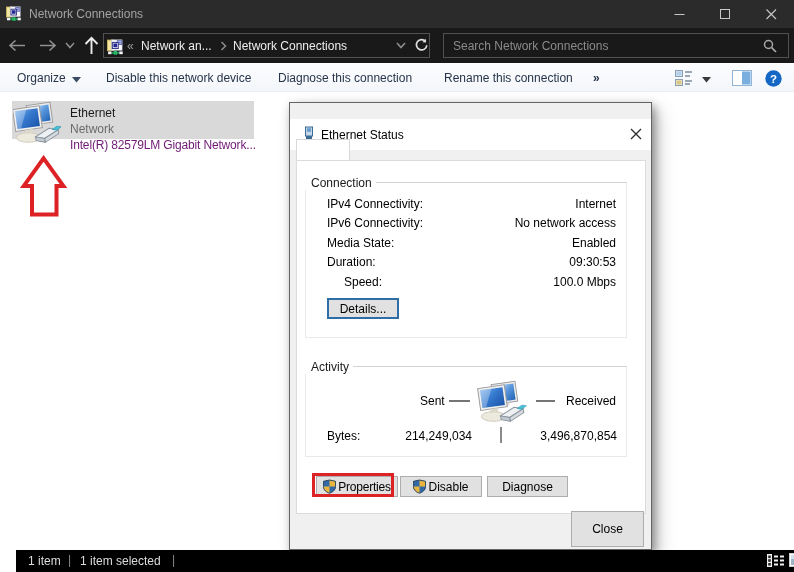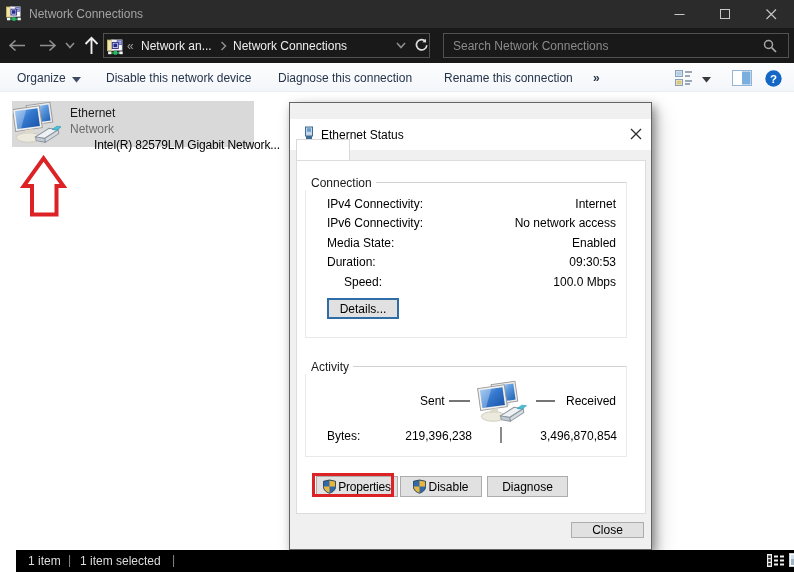--- a/index.html
+++ b/index.html
@@ -19,25 +19,25 @@
   #addrbar { position:absolute; left:103px; top:5px; width:327px; height:25px; background:#191919; border:1px solid #515151; color:#e8e8e8; }
   #searchbar { position:absolute; left:443px; top:5px; width:346px; height:25px; background:#191919; border:1px solid #515151; }
 
   
   #cmdbar { position:absolute; left:0; top:63px; width:794px; height:29px;
             background:linear-gradient(#fdfdfe,#f3f6fa); border-bottom:1px solid #e9eef4; }
   #cmdbar .itm { position:absolute; top:8px; color:#26344a; font-size:12px; white-space:nowrap; }
 
   
   #main { position:absolute; left:0; top:93px; width:794px; height:457px; background:#ffffff; }
-  #sel { position:absolute; left:12px; top:8px; width:242px; height:46px; background:#d9d9d9;text-decoration:underline; }
+  #sel { position:absolute; left:12px; top:8px; width:242px; height:38px; background:#d9d9d9;text-decoration:underline; }
   #sel span { white-space:nowrap; }
   #sel .t1 { position:absolute; left:58px; top:5px; color:#1a1a1a; }
   #sel .t2 { position:absolute; left:58px; top:21px; color:#6b6b6b; }
-  #sel .t3 { position:absolute; left:58px; top:37px; color:#000000; letter-spacing:-0.16px;margin-left:24px; }
+  #sel .t3 { position:absolute; left:58px; top:37px; color:#701a75; letter-spacing:-0.16px; }
 
   
   #statusbar { position:absolute; left:16px; top:550px; width:794px; height:28px; background:#000000; color:#dcdcdc; }
 
   
   #dlg { position:absolute; left:289px; top:102px; width:363px; height:448px; background:#f0f0f0;
          border:1px solid #646464; box-shadow:3px 4px 9px rgba(0,0,0,.38), 7px 8px 18px rgba(0,0,0,.18); }
   #dlgtitle { position:absolute; left:0; top:0; width:100%; height:31px; background:#fff;margin-top:16px; }
   #dlgtitle .txt { position:absolute; left:31px; top:9px; color:#000; }
   #tab { position:absolute; left:6px; top:36px; width:54px; height:22px; background:#fff;
@@ -284,21 +284,21 @@
       <polygon points="0,7.5 15.5,1.5 24.5,4.8 9,11" fill="#eef1f4" stroke="#8a949e" stroke-width="1"></polygon>
       <polygon points="9,11 24.5,4.8 24.5,8.8 9,15" fill="#d6dbe0" stroke="#8a949e" stroke-width="1"></polygon>
       <polygon points="0,7.5 9,11 9,15 0,11.5" fill="#c4cad1" stroke="#8a949e" stroke-width="1"></polygon>
       <polygon points="18.5,3.2 24,0.8 28.5,2.3 23,4.9" fill="#49c0d8" stroke="#2e97ad" stroke-width="0.6"></polygon>
     </g>
     </svg>
     <div class="abs" style="left:239px;top:239px;width:19px;height:2px;background:#757575"></div>
     <span class="abs" style="left:269px;top:233px">Received</span>
 
     <span class="abs" style="left:30px;top:268px">Bytes:</span>
-    <span class="abs" style="left:105px;top:268px;width:70px;text-align:right">219,396,238</span>
+    <span class="abs" style="left:105px;top:268px;width:70px;text-align:right">214,249,034</span>
     <div class="abs" style="left:203px;top:266px;width:2px;height:16px;background:#8a8a8a"></div>
     <span class="abs" style="left:243px;top:268px;width:77px;text-align:right">3,496,870,854</span>
 
     <div class="btn" style="left:19px;top:315px;width:82px;height:21px;font-size:12px;letter-spacing:-0.2px">
       <svg width="13" height="15" viewBox="0 0 15 16" style="margin-right:2px">
         <path d="M7.5 0.5 L14.5 2 V8 C14.5 12 11 14.8 7.5 15.7 C4 14.8 0.5 12 0.5 8 V2 Z" fill="#336aa6"></path>
         <path d="M7.5 0.5 L14.5 2 V8 H7.5 Z" fill="#e8b53e"></path>
         <path d="M7.5 15.7 C4 14.8 0.5 12 0.5 8 H7.5 Z" fill="#e8b53e"></path>
         <path d="M7.5 0.5 L14.5 2 V8 C14.5 12 11 14.8 7.5 15.7 C4 14.8 0.5 12 0.5 8 V2 Z" fill="none" stroke="#1d3a57" stroke-width="1"></path>
       </svg>Properties</div>
@@ -306,21 +306,21 @@
       <svg width="13" height="15" viewBox="0 0 15 16" style="margin-right:2px">
         <path d="M7.5 0.5 L14.5 2 V8 C14.5 12 11 14.8 7.5 15.7 C4 14.8 0.5 12 0.5 8 V2 Z" fill="#336aa6"></path>
         <path d="M7.5 0.5 L14.5 2 V8 H7.5 Z" fill="#e8b53e"></path>
         <path d="M7.5 15.7 C4 14.8 0.5 12 0.5 8 H7.5 Z" fill="#e8b53e"></path>
         <path d="M7.5 0.5 L14.5 2 V8 C14.5 12 11 14.8 7.5 15.7 C4 14.8 0.5 12 0.5 8 V2 Z" fill="none" stroke="#1d3a57" stroke-width="1"></path>
       </svg>Disable</div>
     <div class="btn" style="left:190px;top:315px;width:81px;height:21px">Diagnose</div>
 
     <div class="abs" style="left:15px;top:312px;width:82px;height:24px;border:3px solid #dd2225"></div>
   </div>
-  <div class="btn" style="left:281px;top:419px;width:73px;height:16px">Close</div>
+  <div class="btn" style="left:281px;top:408px;width:73px;height:36px">Close</div>
 </div>
 
 <div id="statusbar">
   <span class="abs" style="left:12px;top:4px;font-size:12px">1 item</span>
   <span class="abs" style="left:52px;top:3px;color:#888">|</span>
   <span class="abs" style="left:64px;top:4px;font-size:12px">1 item selected</span>
   <span class="abs" style="left:156px;top:3px;color:#888">|</span>
   <svg class="abs" style="left:751px;top:4px" width="17" height="13" viewBox="0 0 17 13">
     <rect x="0" y="0" width="5" height="13" fill="#f0f0f0"></rect>
     <rect x="1.2" y="1.5" width="2.6" height="2.6" fill="#2b2b2b"></rect>

